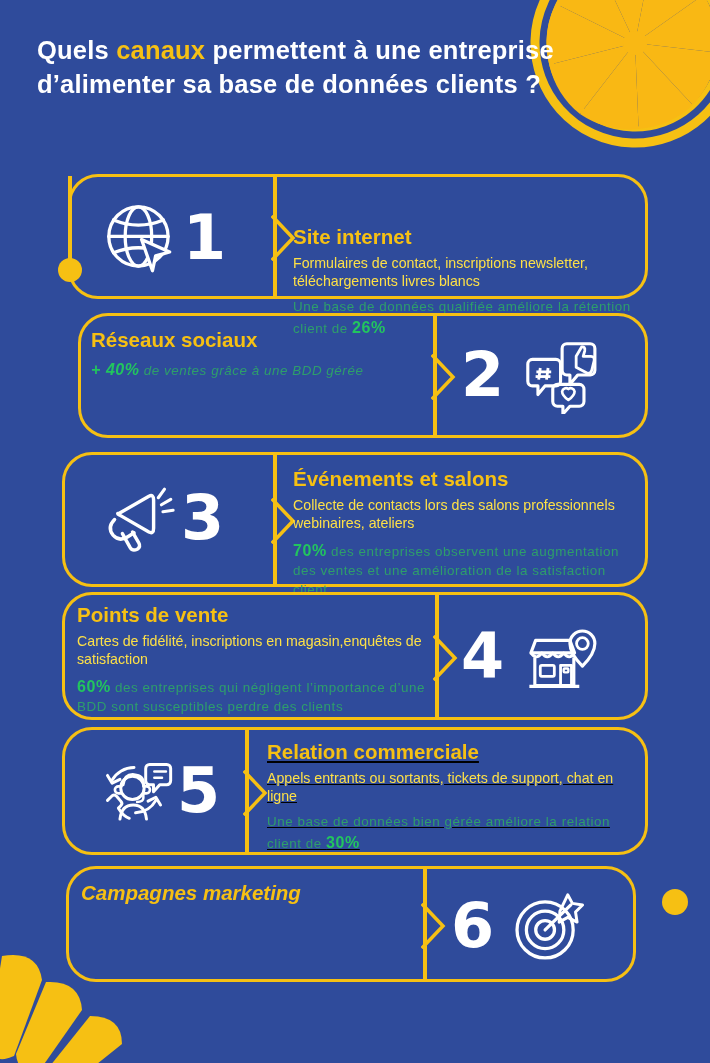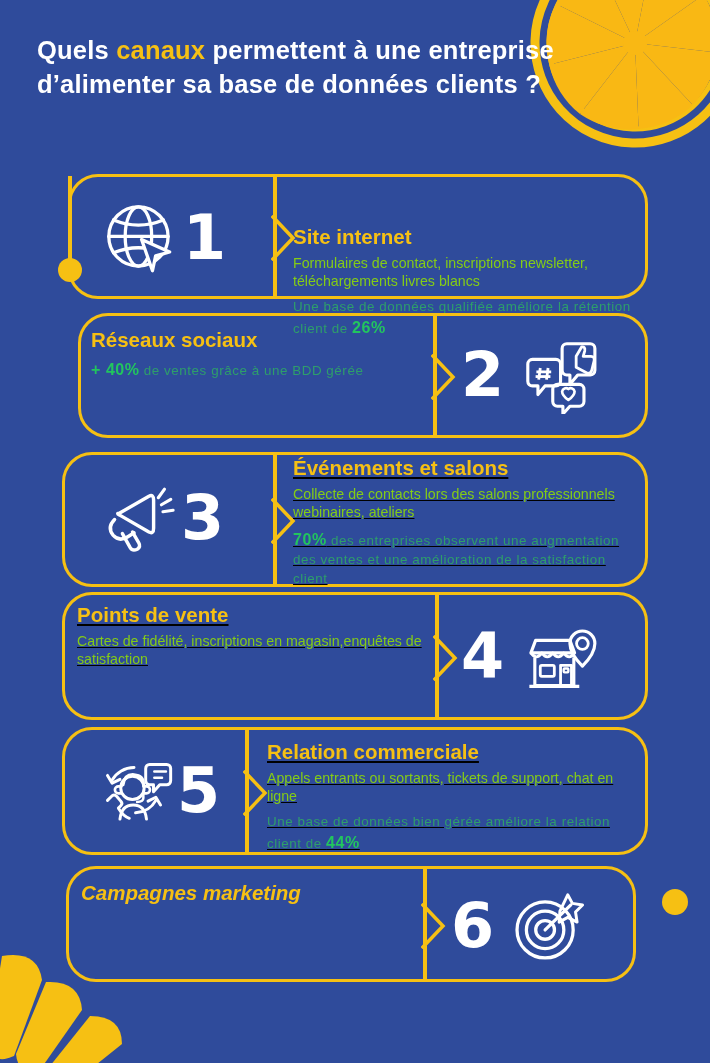--- a/index.html
+++ b/index.html
@@ -39,21 +39,21 @@
   .icon-wrap{position:absolute;display:flex;align-items:center;gap:4px;}
   .num{
     color:#ffffff;font-size:62px;font-weight:700;line-height:1;
     font-family:"DejaVu Sans", sans-serif;
   }
   .glyph{width:78px;height:78px;}
   .glyph svg{display:block;width:100%;height:100%;}
 
   .txt{position:absolute;}
   .c-title{color:#f6c013;font-size:20.5px;font-weight:700;line-height:1.15;margin-bottom:5px;}
-  .c-desc{color:#84cc16;font-size:14.2px;line-height:1.32;}
+  .c-desc{color:#fde047;font-size:14.2px;line-height:1.32;}
   .c-stat{color:#2e9e6b;font-size:13.4px;line-height:1.38;letter-spacing:.55px;margin-top:7px;}
   .c-stat .pct{color:#22c55e;font-weight:700;font-size:16px;}
 
   .align-r{text-align:left;}
   .align-l{text-align:left;}
 </style>
 </head>
 <body>
 
 <div class="stage">
@@ -150,21 +150,21 @@
               <line x1="20" y1="52" x2="39" y2="52"></line>
             </g>
           <path d="M48 62 h28 a6 6 0 0 1 6 6 v16 a6 6 0 0 1 -6 6 h-12 l-9 10 v-10 h-7 a6 6 0 0 1 -6 -6 v-16 a6 6 0 0 1 6 -6 z"></path>
           <path d="M62 82 q-8 -6 -8 -11 a5 5 0 0 1 8 -3 a5 5 0 0 1 8 3 q0 5 -8 11 z" stroke-width="3.4"></path>
         </svg>
       </div>
     </div>
 
     <div class="txt align-r" style="left:10px;top:12px;width:332px;">
       <div class="c-title">Réseaux sociaux</div>
-      <div class="c-stat" style="white-space:nowrap;">
+      <div class="c-stat" style="white-space:nowrap;font-style:italic;">
         <span class="pct">+ </span><span class="pct">40%</span><span> de ventes grâce à une BDD gérée</span>
       </div>
     </div>
   </div>
 
   <div class="card" style="left:62px;top:452px;width:586px;height:135px;">
     <div class="divider" style="left:208px;"></div>
     <div class="chev" style="left:206px;top:43px;">
       <svg viewBox="0 0 26 46">
           <path d="M2 2 L22 23 L2 44" fill="none" stroke="#f6c013" stroke-width="3.5" stroke-linecap="square"></path>
@@ -180,21 +180,21 @@
           <g stroke-width="4">
               <line x1="76" y1="24" x2="84" y2="13"></line>
               <line x1="82" y1="42" x2="95" y2="40"></line>
               <line x1="80" y1="33" x2="92" y2="26"></line>
             </g>
         </svg>
       </div>
       <div class="num">3</div>
     </div>
 
-    <div class="txt align-l" style="left:228px;top:1px;width:346px;text-decoration:underline;">
+    <div class="txt align-l" style="left:228px;top:12px;width:346px;">
       <div class="c-title">Événements et salons</div>
       <div class="c-desc">Collecte de contacts lors des salons professionnels webinaires, ateliers</div>
       <div class="c-stat">
         <span></span><span class="pct">70%</span><span> des entreprises observent une augmentation des ventes et une amélioration de la satisfaction client</span>
       </div>
     </div>
   </div>
 
   <div class="card" style="left:62px;top:592px;width:586px;height:128px;">
     <div class="divider" style="left:370px;"></div>
@@ -214,23 +214,26 @@
           <line x1="12" y1="89" x2="76" y2="89"></line>
           <rect x="26" y="62" width="18" height="14" rx="2" stroke-width="3.6"></rect>
           <path d="M52 88 V62 h14 v26" stroke-width="3.6"></path>
           <rect x="56" y="66" width="6" height="5" rx="1" stroke-width="3"></rect>
           <path d="M80 18 a16 16 0 0 1 16 16 q0 13 -16 29 q-16 -16 -16 -29 a16 16 0 0 1 16 -16 z"></path>
           <circle cx="80" cy="34" r="7.5" stroke-width="3.6"></circle>
         </svg>
       </div>
     </div>
 
-    <div class="txt align-r" style="left:12px;top:8px;width:348px;text-decoration:underline;">
+    <div class="txt align-r" style="left:12px;top:8px;width:348px;">
       <div class="c-title">Points de vente</div>
       <div class="c-desc">Cartes de fidélité, inscriptions en magasin,enquêtes de satisfaction</div>
+      <div class="c-stat">
+        <span></span><span class="pct">60%</span><span> des entreprises qui négligent l’importance d’une BDD sont susceptibles perdre des clients</span>
+      </div>
     </div>
   </div>
 
   <div class="card" style="left:62px;top:727px;width:586px;height:128px;">
     <div class="divider" style="left:180px;"></div>
     <div class="chev" style="left:178px;top:40px;">
       <svg viewBox="0 0 26 46">
           <path d="M2 2 L22 23 L2 44" fill="none" stroke="#f6c013" stroke-width="3.5" stroke-linecap="square"></path>
         </svg>
     </div>
@@ -256,21 +259,21 @@
             </g>
         </svg>
       </div>
       <div class="num">5</div>
     </div>
 
     <div class="txt align-l" style="left:202px;top:10px;width:368px;text-decoration:underline;">
       <div class="c-title">Relation commerciale</div>
       <div class="c-desc">Appels entrants ou sortants, tickets de support, chat en ligne</div>
       <div class="c-stat">
-        <span>Une base de données bien gérée améliore la relation client de </span><span class="pct">44%</span><span></span>
+        <span>Une base de données bien gérée améliore la relation client de </span><span class="pct">30%</span><span></span>
       </div>
     </div>
   </div>
 
   <div class="card" style="left:66px;top:866px;width:570px;height:116px;">
     <div class="divider" style="left:354px;"></div>
     <div class="chev" style="left:352px;top:34px;">
       <svg viewBox="0 0 26 46">
           <path d="M2 2 L22 23 L2 44" fill="none" stroke="#f6c013" stroke-width="3.5" stroke-linecap="square"></path>
         </svg>

